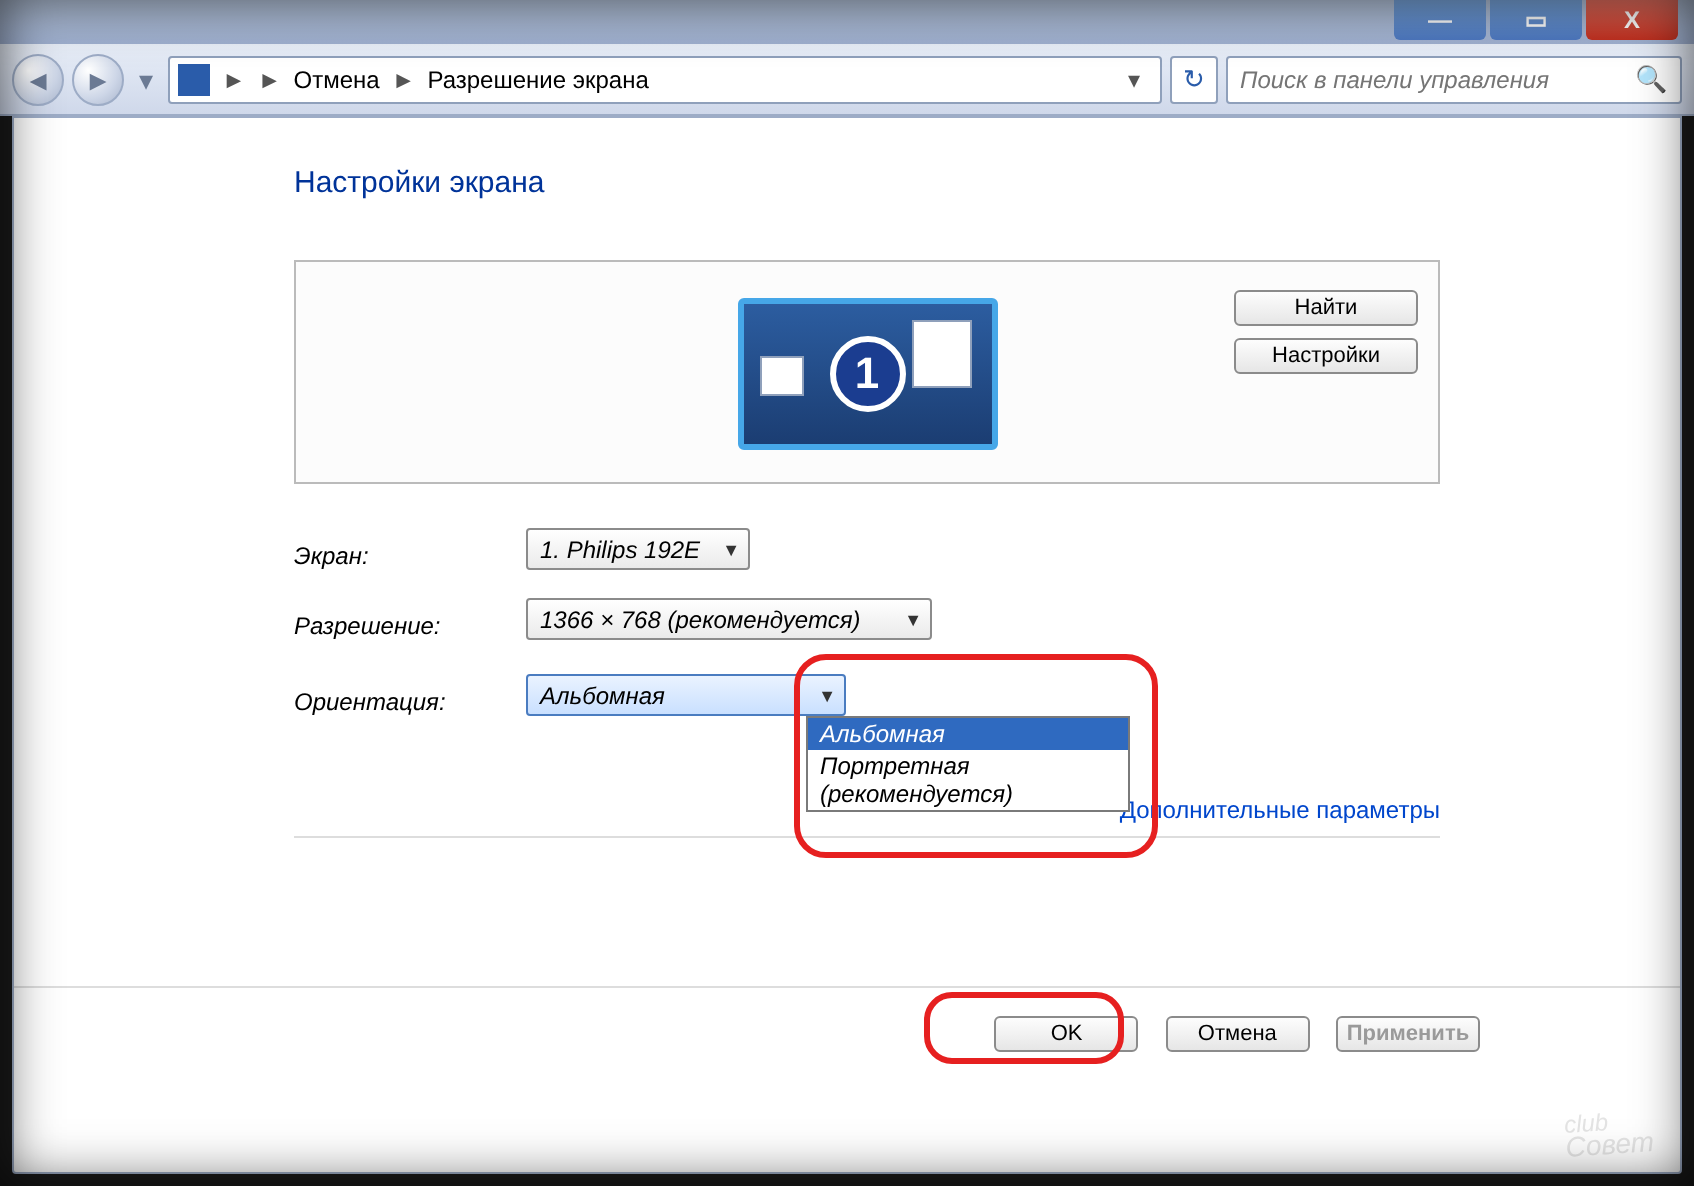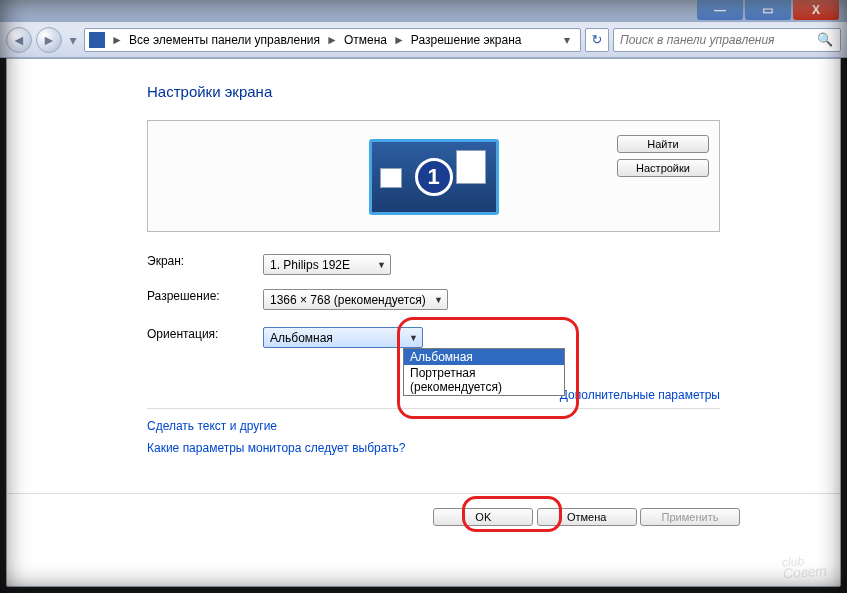--- a/index.html
+++ b/index.html
@@ -30,54 +30,54 @@
 .addr-drop { margin-left: auto; width: 18px; text-align: center; color: #555; }
 .refresh { width: 24px; height: 24px; background: #fff; border: 1px solid #8fa0bb; border-radius: 2px; display: flex; align-items: center; justify-content: center; color: #2a5caa; font-size: 13px; }
 .searchbox { width: 228px; height: 24px; background: #fff; border: 1px solid #8fa0bb; border-radius: 2px; display: flex; align-items: center; padding: 0 6px; }
 .searchbox input { border: none; outline: none; flex: 1; color: #888; font-style: italic; background: transparent; }
 .searchbox .mag { color: #3060b0; font-size: 13px; }
 
 
 .panel { position: absolute; top: 58px; left: 6px; right: 6px; bottom: 6px; background: #fff; border: 1px solid #9dacc6; border-radius: 0 0 2px 2px; }
 
 .content { padding: 24px 120px 0 140px; }
-.heading { color: #003399; font-size: 15px; margin-bottom: 20px; }
+.heading { color: #003399; font-size: 15px; margin-bottom: 30px; }
 
 .preview-box { border: 1px solid #bbb; background: #fcfcfc; height: 112px; position: relative; margin-bottom: 22px; }
 .monitor { position: absolute; top: 18px; left: 50%; transform: translateX(-50%); width: 130px; height: 76px; background: linear-gradient(#2c5da0,#1b3d72); border: 3px solid #46a7e8; border-radius: 3px; display: flex; align-items: center; justify-content: center; }
 .monitor .num-circle { width: 38px; height: 38px; border-radius: 50%; background: #1b3d90; border: 3px solid #fff; color: #fff; font-size: 22px; font-weight: bold; display: flex; align-items: center; justify-content: center; }
 .monitor .mini-win { position: absolute; width: 22px; height: 20px; background: #fff; border: 1px solid #8fa0bb; }
 .monitor .mini-l { left: 8px; top: 26px; }
 .monitor .mini-r { right: 10px; top: 8px; width: 30px; height: 34px; }
 .side-btns { position: absolute; right: 10px; top: 14px; display: flex; flex-direction: column; gap: 6px; }
 .btn { background: linear-gradient(#fdfdfd,#e6e6e6); border: 1px solid #8b8b8b; border-radius: 3px; padding: 2px 0; width: 92px; text-align: center; cursor: pointer; font-size: 11px; }
 
-.form-row { display: flex; align-items: flex-start; margin-bottom: 14px; }
+.form-row { display: flex; align-items: flex-end; margin-bottom: 14px; font-style: italic; }
 .form-row label { width: 116px; }
 .combo { background: linear-gradient(#fff,#eaeaea); border: 1px solid #8b8b8b; border-radius: 2px; height: 21px; padding: 0 18px 0 6px; position: relative; display: flex; align-items: center; cursor: pointer; }
-.combo.small { width: 128px; }
-.combo.med { width: 185px; }
+.combo.small { width: 112px; }
+.combo.med { width: 203px; }
 .combo .arrow { position: absolute; right: 4px; top: 50%; transform: translateY(-50%); font-size: 9px; color: #333; }
 
 
 .orient-wrap { position: relative; margin-top: 17px; }
 .red-ring-orient { position: absolute; left: 250px; top: -10px; width: 182px; height: 102px; border: 3px solid #e62020; border-radius: 16px; pointer-events: none; z-index: 20; }
 .combo.orient { width: 160px; background: linear-gradient(#eaf3ff,#c9e0ff); border: 1px solid #4a7cc0; }
 .dropdown { position: absolute; left: 256px; top: 21px; width: 162px; background: #fff; border: 1px solid #7a7a7a; z-index: 15; }
 .dropdown .opt { padding: 1px 6px; cursor: pointer; }
 .dropdown .opt.sel { background: #2f6ac0; color: #fff; }
 
 .adv-link { text-align: right; color: #0046cc; margin-top: 40px; cursor: pointer; }
 .links { margin-top: 10px; }
 .links .lnk { color: #0046cc; cursor: pointer; display: block; margin-top: 8px; }
 hr.sep { border: none; border-top: 1px solid #ddd; margin-top: 6px; }
 
 .footer { position: absolute; bottom: 60px; left: 0; right: 0; border-top: 1px solid #ddd; padding: 14px 100px 0 0; text-align: right; }
-.footer .btn { width: 100px; display: inline-block; margin-left: 0; }
-.footer .btn.disabled { color: #9a9a9a; }
+.footer .btn { width: 72px; display: inline-block; margin-left: 10px; }
+.footer .btn.disabled { color: #9a9a9a; font-weight: bold; }
 .red-ring-ok { position: absolute; right: 278px; bottom: -6px; width: 100px; height: 36px; border: 3px solid #e62020; border-radius: 14px; pointer-events: none; }
 
 .watermark { position: absolute; right: 14px; bottom: 6px; color: #e4e4e4; font-family: cursive; font-size: 26px; font-style: italic; pointer-events: none; user-select: none; transform: rotate(-4deg); }
 .watermark .sub { font-size: 14px; display: block; margin-top: -8px; text-align: right; }
 
 .window-shadow { position: absolute; top: 0; left: 0; right: 0; bottom: 0; box-shadow: 0 0 28px rgba(0,0,0,.7) inset; pointer-events: none; }
 </style>
 </head>
 <body>
 
@@ -91,21 +91,20 @@
   </div>
 </div>
 
 <div class="navbar">
   <div class="navbtn">◄</div>
   <div class="navbtn">►</div>
   <div class="navbtn small">▾</div>
   <div class="addressbar">
     <span class="addr-icon"></span>
     <span class="addr-sep">►</span>
-    <span class="addr-text">Все элементы панели управления</span>
     <span class="addr-sep">►</span>
     <span class="addr-text">Отмена</span>
     <span class="addr-sep">►</span>
     <span class="addr-text">Разрешение экрана</span>
     <span class="addr-drop">▾</span>
   </div>
   <div class="refresh">↻</div>
   <div class="searchbox">
     <input placeholder="Поиск в панели управления" style="">
     <span class="mag">🔍</span>
@@ -152,24 +151,20 @@
       </div>
       <div class="dropdown">
         <div class="opt sel">Альбомная</div>
         <div class="opt">Портретная (рекомендуется)</div>
       </div>
       <div class="red-ring-orient"></div>
     </div>
 
     <div class="adv-link">Дополнительные параметры</div>
     <hr class="sep">
-    <div class="links">
-      <span class="lnk">Сделать текст и другие</span>
-      <span class="lnk">Какие параметры монитора следует выбрать?</span>
-    </div>
   </div>
 
   <div class="footer">
     <div class="btn">OK</div>
     <div class="btn">Отмена</div>
     <div class="btn disabled">Применить</div>
     <div class="red-ring-ok"></div>
   </div>
 
   <div class="watermark">

